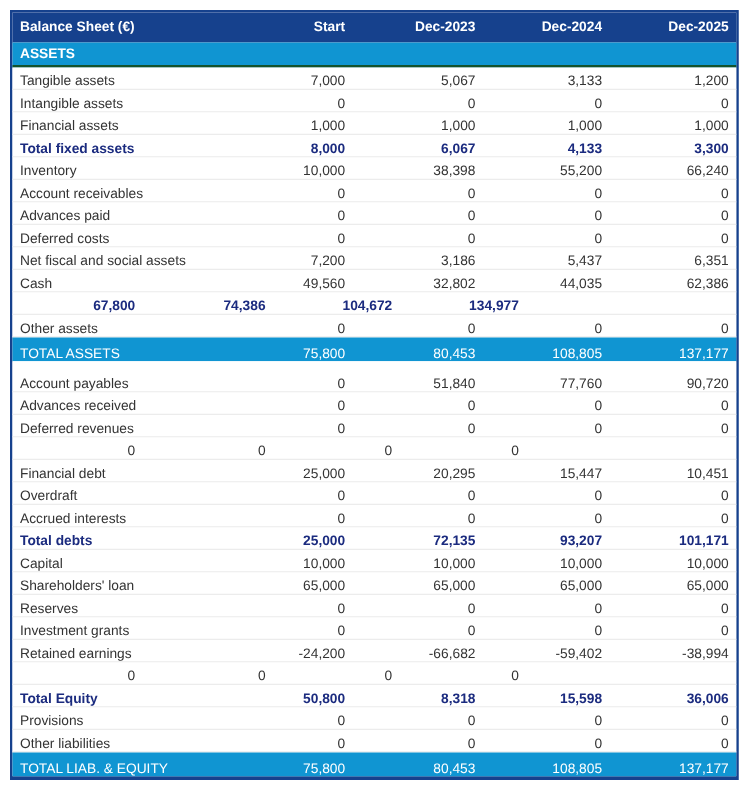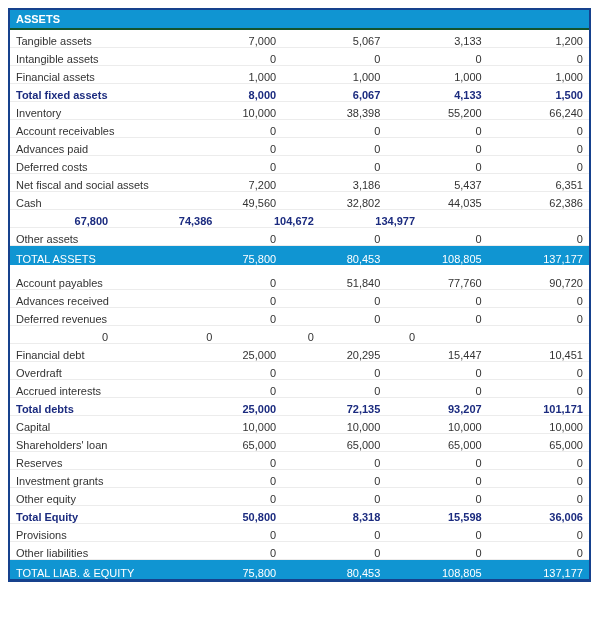--- a/index.html
+++ b/index.html
@@ -71,20 +71,27 @@
   .cell.num { text-align: right; padding-right: 6px; }
   .cell.c1 { width: 18%; }
   .cell.c2 { width: 18%; }
   .cell.c3 { width: 17.5%; }
   .cell.c4 { width: 17.5%; }
 </style>
 </head>
 <body>
 
 <div class="sheet">
+  <div class="thead">
+    <div class="cell label">Balance Sheet (€)</div>
+    <div class="cell num c1">Start</div>
+    <div class="cell num c2">Dec-2023</div>
+    <div class="cell num c3">Dec-2024</div>
+    <div class="cell num c4">Dec-2025</div>
+  </div>
   <div id="table-body">
       <div class="section-bar">ASSETS</div>
       <div class="row normal">
         <div class="cell label">Tangible assets</div>
         <div class="cell num c1">7,000</div>
         <div class="cell num c2">5,067</div>
         <div class="cell num c3">3,133</div>
         <div class="cell num c4">1,200</div>
       </div>
       <div class="row normal">
@@ -99,21 +106,21 @@
         <div class="cell num c1">1,000</div>
         <div class="cell num c2">1,000</div>
         <div class="cell num c3">1,000</div>
         <div class="cell num c4">1,000</div>
       </div>
       <div class="row subtotal">
         <div class="cell label">Total fixed assets</div>
         <div class="cell num c1">8,000</div>
         <div class="cell num c2">6,067</div>
         <div class="cell num c3">4,133</div>
-        <div class="cell num c4">1,500</div>
+        <div class="cell num c4">3,300</div>
       </div>
       <div class="row normal">
         <div class="cell label">Inventory</div>
         <div class="cell num c1">10,000</div>
         <div class="cell num c2">38,398</div>
         <div class="cell num c3">55,200</div>
         <div class="cell num c4">66,240</div>
       </div>
       <div class="row normal">
         <div class="cell label">Account receivables</div>
@@ -248,21 +255,27 @@
         <div class="cell num c4">0</div>
       </div>
       <div class="row normal">
         <div class="cell label">Investment grants</div>
         <div class="cell num c1">0</div>
         <div class="cell num c2">0</div>
         <div class="cell num c3">0</div>
         <div class="cell num c4">0</div>
       </div>
       <div class="row normal">
-        <div class="cell label">Other equity</div>
+        <div class="cell label">Retained earnings</div>
+        <div class="cell num c1">-24,200</div>
+        <div class="cell num c2">-66,682</div>
+        <div class="cell num c3">-59,402</div>
+        <div class="cell num c4">-38,994</div>
+      </div>
+      <div class="row normal">
         <div class="cell num c1">0</div>
         <div class="cell num c2">0</div>
         <div class="cell num c3">0</div>
         <div class="cell num c4">0</div>
       </div>
       <div class="row subtotal">
         <div class="cell label">Total Equity</div>
         <div class="cell num c1">50,800</div>
         <div class="cell num c2">8,318</div>
         <div class="cell num c3">15,598</div>

